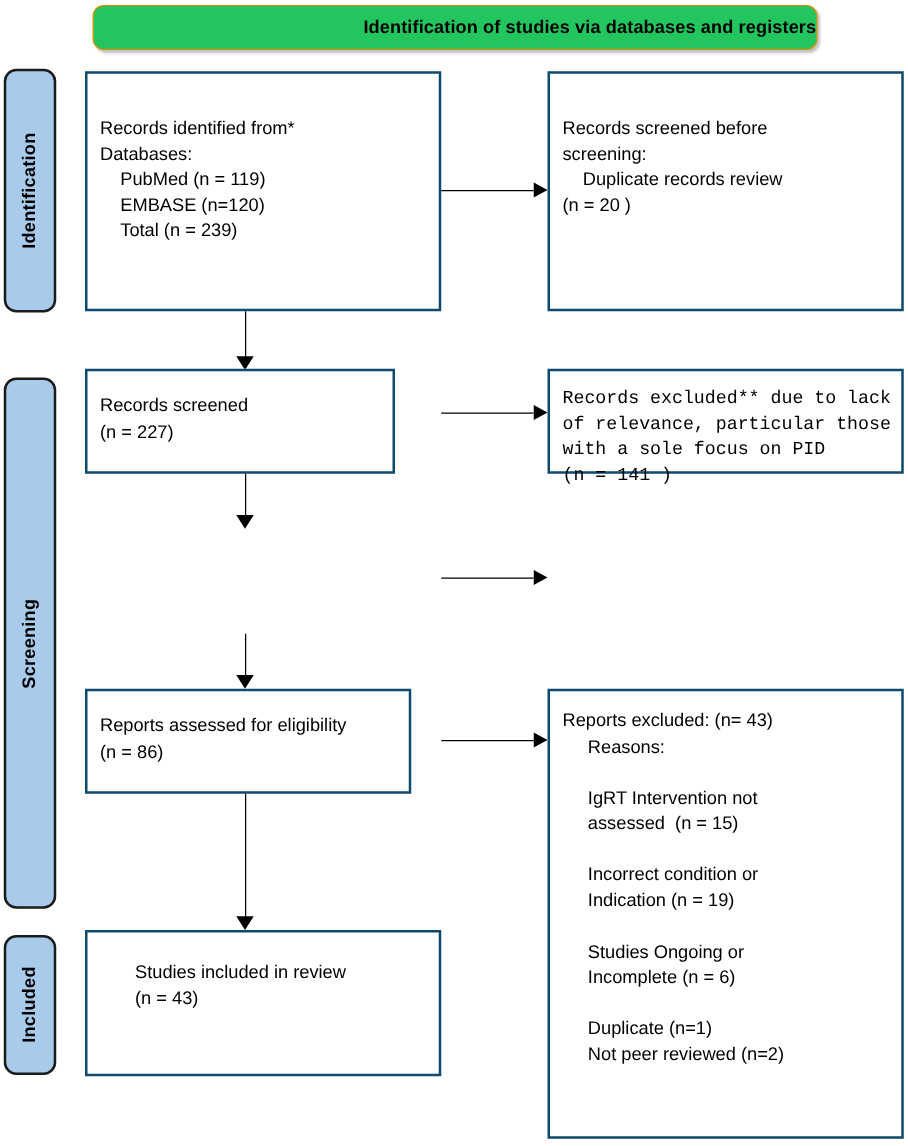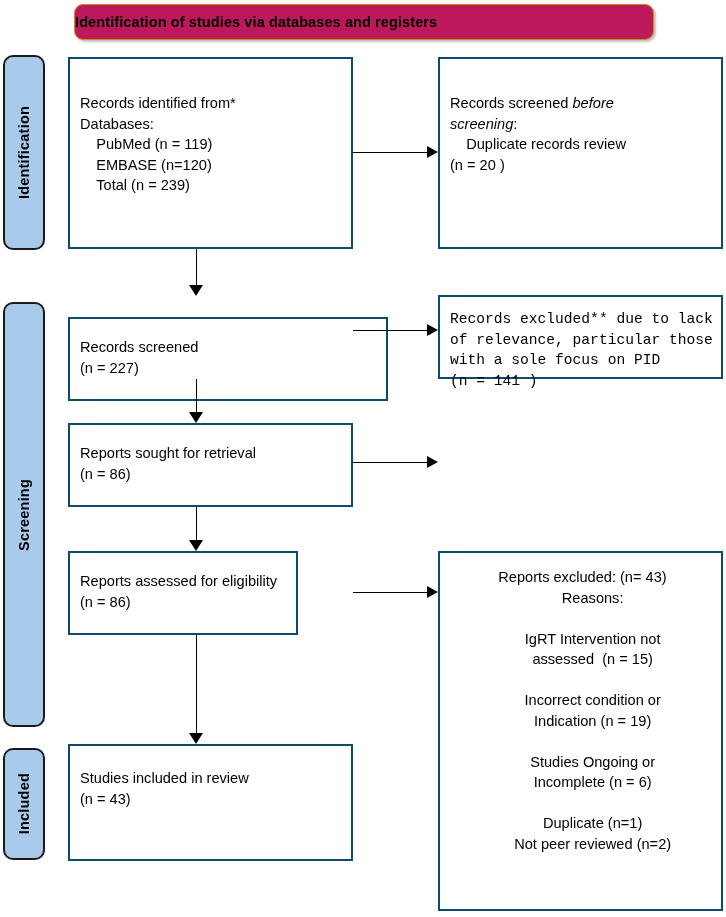--- a/index.html
+++ b/index.html
@@ -17,27 +17,27 @@
     position: relative;
     width: 726px;
     height: 917px;
     background: #ffffff;
     overflow: hidden;
   }
 
   
   .phase-banner {
     position: absolute;
-    background: #be185d;
+    background: #22c55e;
     border: 1px solid #C99405;
     border-radius: 9px;
     box-shadow: 2px 2px 2px rgba(120,120,120,0.45);
     display: flex;
     align-items: center;
-    justify-content: flex-start;
+    justify-content: flex-end;
     font-weight: bold;
     font-size: 14.5px;
     letter-spacing: 0.1px;
     color: #000;
   }
 
   
   .stage-label {
     position: absolute;
     background: #A8CBEC;
@@ -67,26 +67,26 @@
   .node .body {
     position: absolute;
     left: 10px;
     right: 6px;
     font-size: 14.6px;
     line-height: 20.5px;
     white-space: pre-wrap;
     color: #000;
   }
   .node .body.pos-a { top: 34px; }
-  .node .body.pos-b { top: 14px; text-align: center; }
+  .node .body.pos-b { top: 14px; }
   .node .body.pos-c { top: 18px; }
   .node .body.pos-d { top: 12px; font-family: Liberation Mono, monospace; }
-  .node .body.pos-e { top: 22px; }
-
-  .ital { font-style: italic; }
+  .node .body.pos-e { top: 22px; margin-left: 28px; }
+
+  .ital { }
 
   
   .h-line {
     position: absolute;
     height: 0;
     border-top: 1.6px solid #000;
   }
   .v-line {
     position: absolute;
     width: 0;
@@ -142,51 +142,47 @@
 <span>    Duplicate records review</span>
 <span>(n = 20 )</span></div>
   </div>
 
   <div class="h-line" style="left:353px; top:152px; width:74px;"></div>
   <div class="arrow-right" style="left:427px; top:146px;"></div>
 
   <div class="v-line" style="left:196px; top:249px; height:44px;"></div>
   <div class="arrow-down" style="left:189px; top:285px;"></div>
 
-  <div class="node" style="left:68px; top:295px; width:320px; height:84px;margin-top:22px;">
+  <div class="node" style="left:68px; top:295px; width:248px; height:84px;">
     <div class="body pos-c"><span>Records screened</span>
 <span>(n = 227)</span></div>
   </div>
 
   <div class="node" style="left:438px; top:295px; width:285px; height:84px;">
     <div class="body pos-d"><span>Records excluded** due to lack</span>
 <span>of relevance, particular those</span>
 <span>with a sole focus on PID</span>
 <span>(n = 141 )</span></div>
   </div>
 
   <div class="h-line" style="left:353px; top:330px; width:74px;"></div>
   <div class="arrow-right" style="left:427px; top:324px;"></div>
 
   <div class="v-line" style="left:196px; top:379px; height:40px;"></div>
   <div class="arrow-down" style="left:189px; top:412px;"></div>
 
-  <div class="node" style="left:68px; top:423px; width:285px; height:84px;">
-    <div class="body pos-c"><span>Reports sought for retrieval</span>
-<span>(n = 86)</span></div>
-  </div>
 
 
   <div class="h-line" style="left:353px; top:462px; width:74px;"></div>
   <div class="arrow-right" style="left:427px; top:456px;"></div>
 
   <div class="v-line" style="left:196px; top:507px; height:40px;"></div>
   <div class="arrow-down" style="left:189px; top:540px;"></div>
 
-  <div class="node" style="left:68px; top:551px; width:230px; height:84px;">
+  <div class="node" style="left:68px; top:551px; width:261px; height:84px;">
     <div class="body pos-c"><span>Reports assessed for eligibility</span>
 <span>(n = 86)</span></div>
   </div>
 
   <div class="node" style="left:438px; top:551px; width:285px; height:360px;">
     <div class="body pos-b"><span>Reports excluded: (n= 43)</span>
 <span>     Reasons:</span>
 <span></span>
 <span>     IgRT Intervention not</span>
 <span>     assessed  (n = 15)</span>

